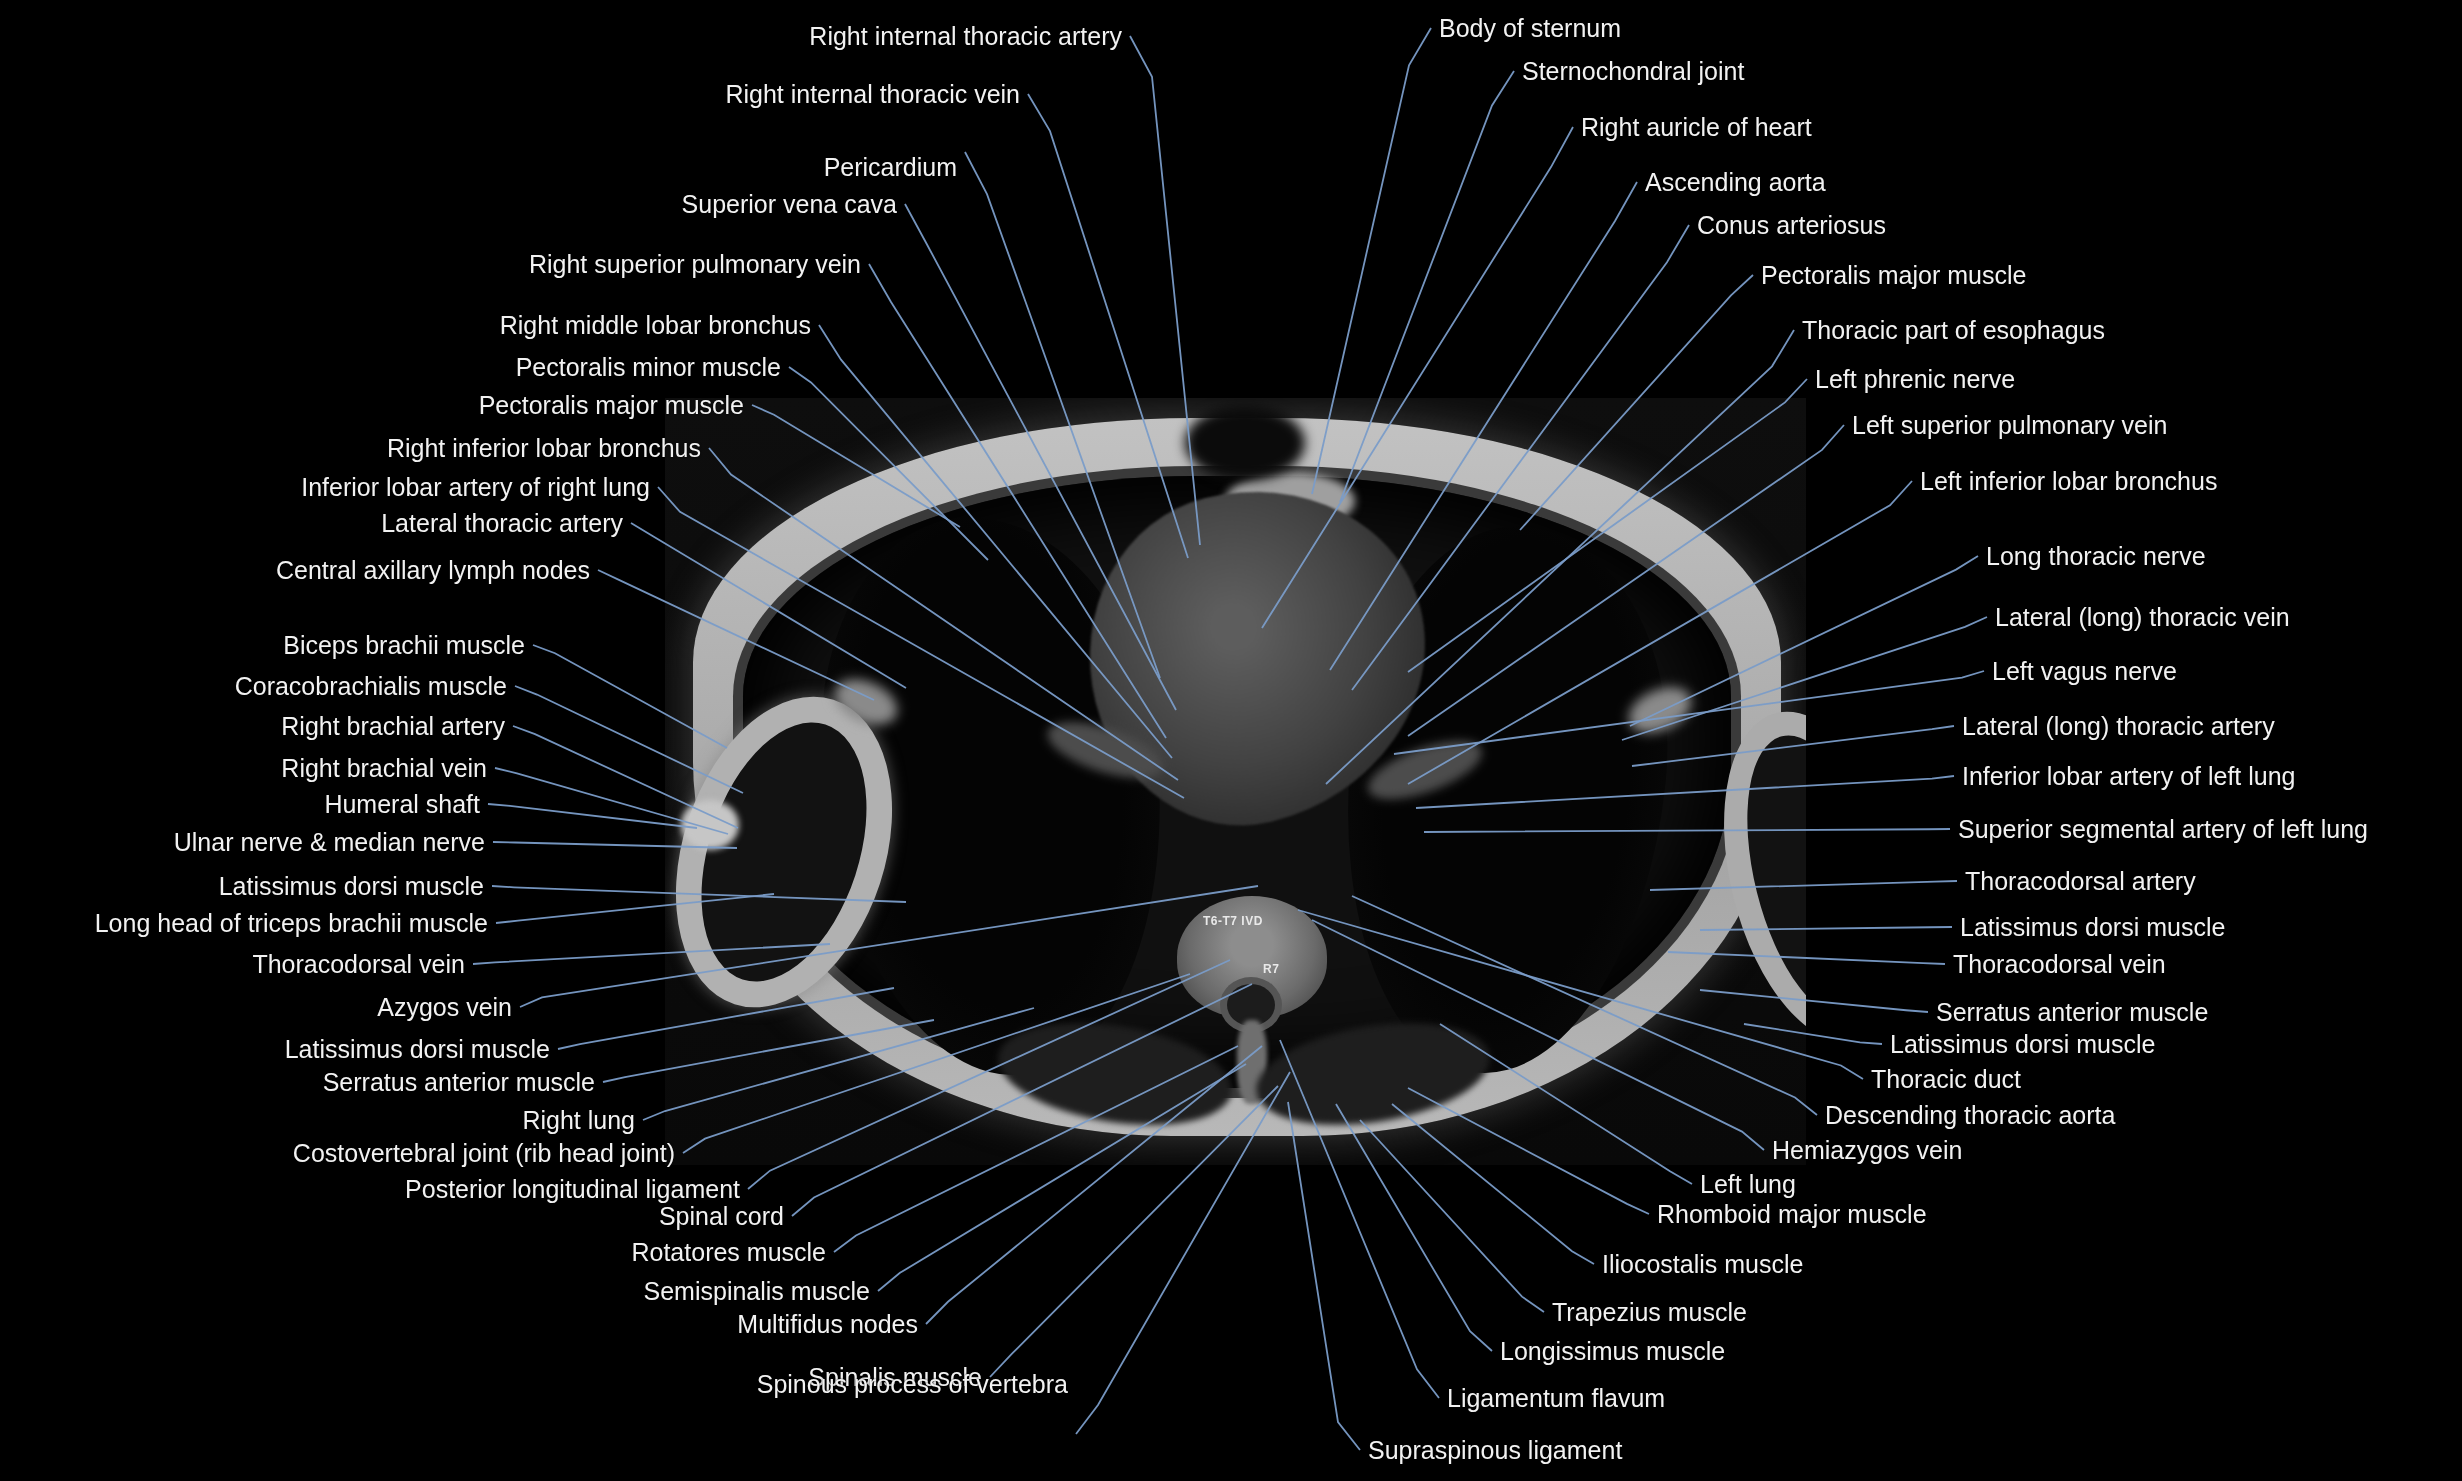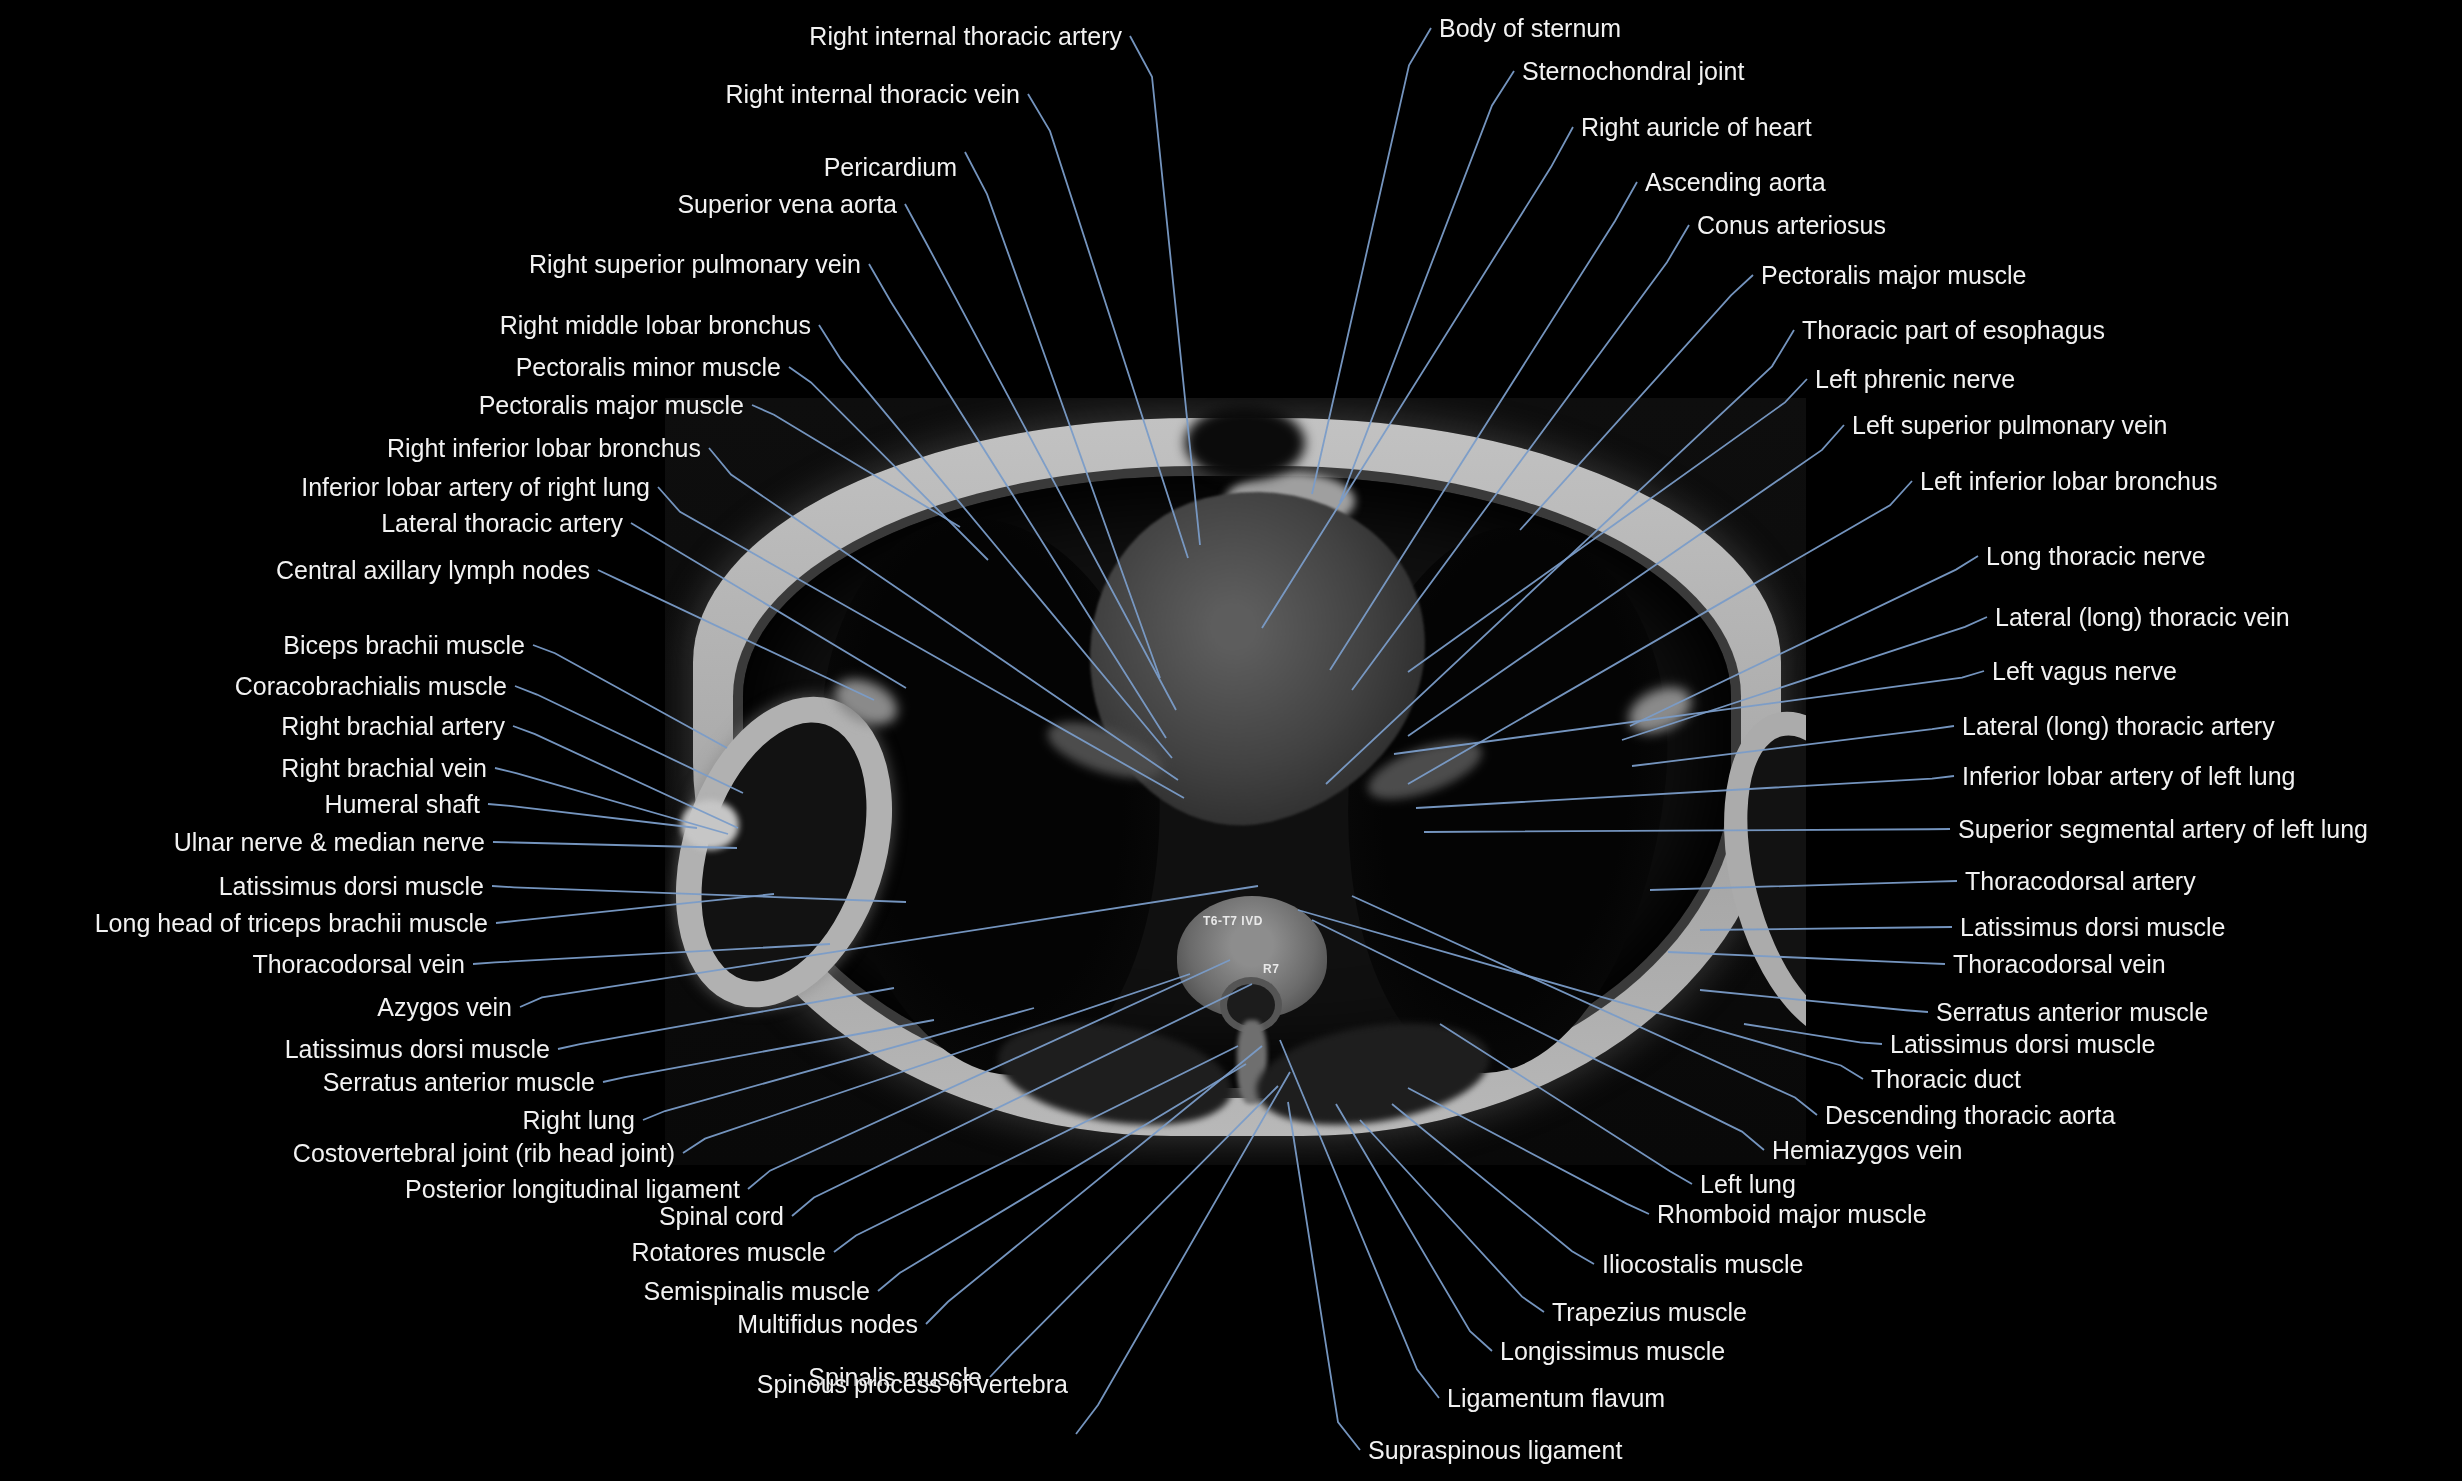--- a/index.html
+++ b/index.html
@@ -154,21 +154,21 @@
       <polyline points="1544,1312 1522,1296.64 1360,1120" fill="none" stroke="#7a9cc8" stroke-width="1.8" opacity="0.95"></polyline>
       <polyline points="1492,1351 1470,1331.24 1336,1104" fill="none" stroke="#7a9cc8" stroke-width="1.8" opacity="0.95"></polyline>
       <polyline points="1439,1398 1417,1369.36 1280,1040" fill="none" stroke="#7a9cc8" stroke-width="1.8" opacity="0.95"></polyline>
       <polyline points="1360,1450 1338,1422.16 1288,1102" fill="none" stroke="#7a9cc8" stroke-width="1.8" opacity="0.95"></polyline>
     </svg>
 
   <div id="labels-layer">
       <div class="label left" style="top: 36px; right: 1340px;">Right internal thoracic artery</div>
       <div class="label left" style="top: 94px; right: 1442px;">Right internal thoracic vein</div>
       <div class="label left" style="top: 152px; right: 1505px; margin-top: 15px;">Pericardium</div>
-      <div class="label left" style="top: 204px; right: 1565px;">Superior vena aorta</div>
+      <div class="label left" style="top: 204px; right: 1565px;">Superior vena cava</div>
       <div class="label left" style="top: 264px; right: 1601px;">Right superior pulmonary vein</div>
       <div class="label left" style="top: 325px; right: 1651px;">Right middle lobar bronchus</div>
       <div class="label left" style="top: 367px; right: 1681px;">Pectoralis minor muscle</div>
       <div class="label left" style="top: 405px; right: 1718px;">Pectoralis major muscle</div>
       <div class="label left" style="top: 448px; right: 1761px;">Right inferior lobar bronchus</div>
       <div class="label left" style="top: 487px; right: 1812px;">Inferior lobar artery of right lung</div>
       <div class="label left" style="top: 523px; right: 1839px;">Lateral thoracic artery</div>
       <div class="label left" style="top: 570px; right: 1872px;">Central axillary lymph nodes</div>
       <div class="label left" style="top: 645px; right: 1937px;">Biceps brachii muscle</div>
       <div class="label left" style="top: 686px; right: 1955px;">Coracobrachialis muscle</div>

